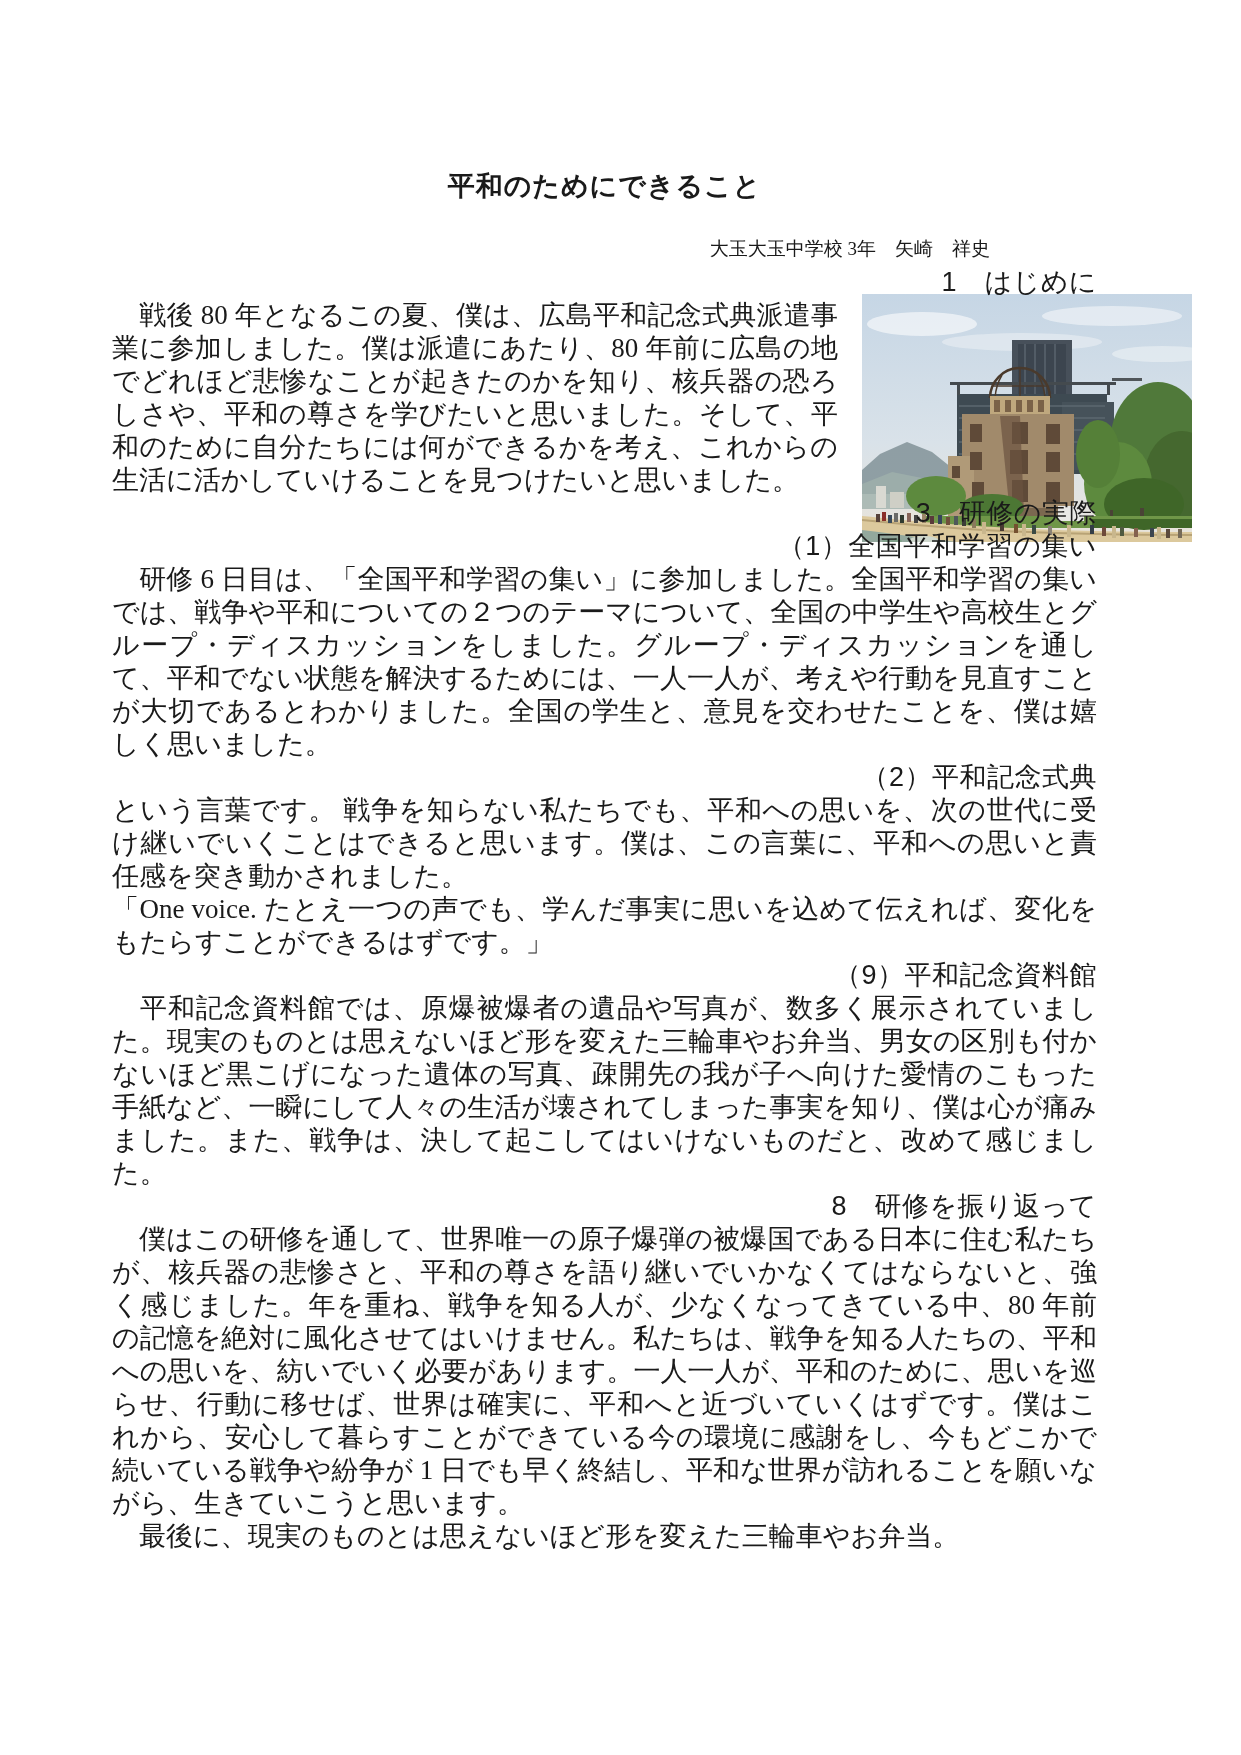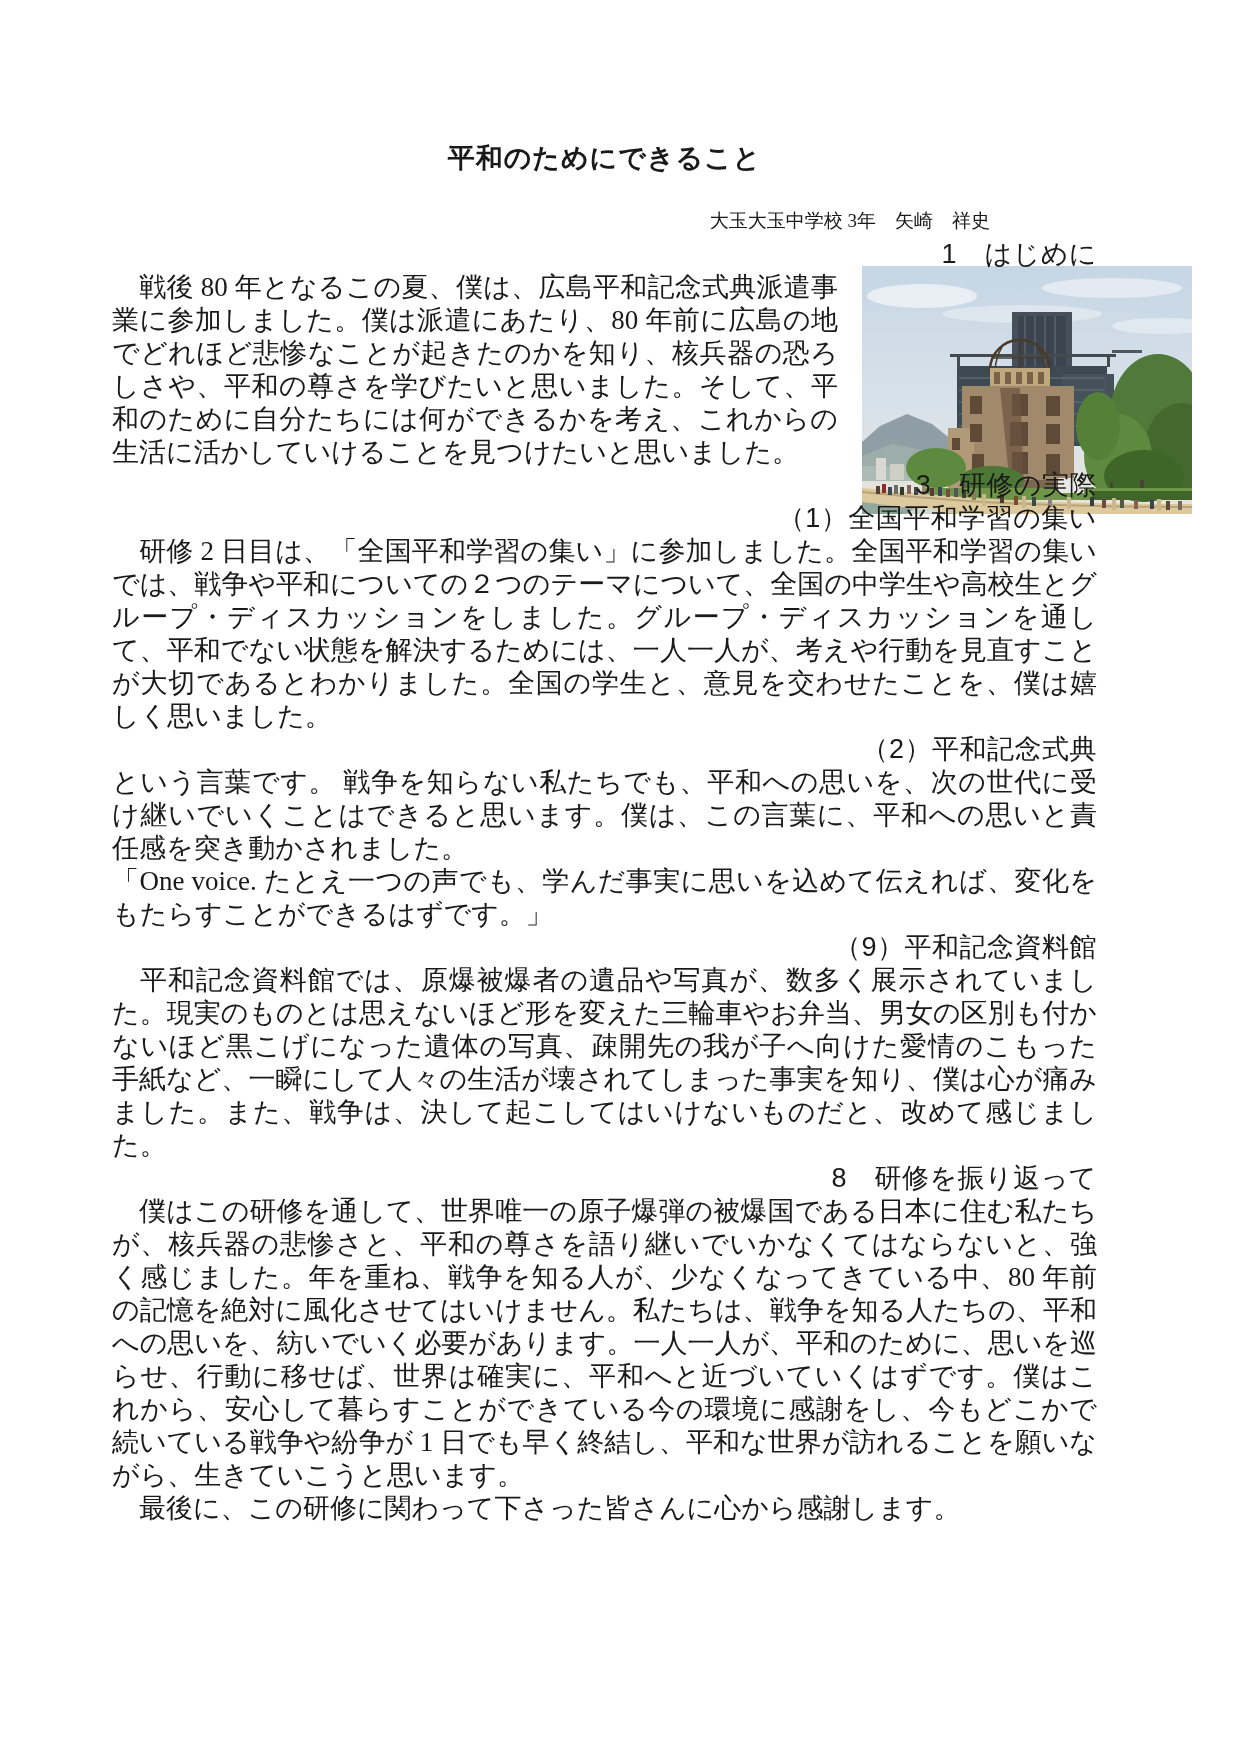--- a/index.html
+++ b/index.html
@@ -4,21 +4,21 @@
 <style>
   html, body { margin: 0; padding: 0; }
   body {
     width: 1241px; height: 1755px;
     background: #ffffff;
     font-family: "Liberation Serif", "DejaVu Serif", serif;
     color: #1a1a1a;
     position: relative;
     overflow: hidden;
   }
-  .page { position: absolute; inset: 0; }
+  .page { position: absolute; inset: 0; margin-top: 28px; }
 
   .doc-title {
     position: absolute;
     top: 142px; left: 112px; width: 985px;
     margin: 0;
     font-size: 27px; font-weight: 600;
     line-height: 33px;
     text-align: center;
     letter-spacing: 1px;
     font-family: "Liberation Serif", "DejaVu Serif", serif;
@@ -206,27 +206,27 @@
   </svg>
 
   <div class="content">
 
     <h2 class="sec">1　はじめに</h2>
     <p class="s1-para">　戦後 80 年となるこの夏、僕は、広島平和記念式典派遣事業に参加しました。僕は派遣にあたり、80 年前に広島の地でどれほど悲惨なことが起きたのかを知り、核兵器の恐ろしさや、平和の尊さを学びたいと思いました。そして、平和のために自分たちには何ができるかを考え、これからの生活に活かしていけることを見つけたいと思いました。</p>
 
     <h2 class="sec mt">3　研修の実際</h2>
 
     <h3 class="sub">（1）全国平和学習の集い</h3>
-    <p>　研修 2 日目は、「全国平和学習の集い」に参加しました。全国平和学習の集いでは、戦争や平和についての２つのテーマについて、全国の中学生や高校生とグループ・ディスカッションをしました。グループ・ディスカッションを通して、平和でない状態を解決するためには、一人一人が、考えや行動を見直すことが大切であるとわかりました。全国の学生と、意見を交わせたことを、僕は嬉しく思いました。</p>
+    <p>　研修 6 日目は、「全国平和学習の集い」に参加しました。全国平和学習の集いでは、戦争や平和についての２つのテーマについて、全国の中学生や高校生とグループ・ディスカッションをしました。グループ・ディスカッションを通して、平和でない状態を解決するためには、一人一人が、考えや行動を見直すことが大切であるとわかりました。全国の学生と、意見を交わせたことを、僕は嬉しく思いました。</p>
 
     <h3 class="sub">（2）平和記念式典</h3>
     <p>という言葉です。 戦争を知らない私たちでも、平和への思いを、次の世代に受け継いでいくことはできると思います。僕は、この言葉に、平和への思いと責任感を突き動かされました。</p>
     <p>「One voice. たとえ一つの声でも、学んだ事実に思いを込めて伝えれば、変化をもたらすことができるはずです。」</p>
 
     <h3 class="sub">（9）平和記念資料館</h3>
     <p>　平和記念資料館では、原爆被爆者の遺品や写真が、数多く展示されていました。現実のものとは思えないほど形を変えた三輪車やお弁当、男女の区別も付かないほど黒こげになった遺体の写真、疎開先の我が子へ向けた愛情のこもった手紙など、一瞬にして人々の生活が壊されてしまった事実を知り、僕は心が痛みました。また、戦争は、決して起こしてはいけないものだと、改めて感じました。</p>
 
     <h2 class="sec mt">8　研修を振り返って</h2>
     <p>　僕はこの研修を通して、世界唯一の原子爆弾の被爆国である日本に住む私たちが、核兵器の悲惨さと、平和の尊さを語り継いでいかなくてはならないと、強く感じました。年を重ね、戦争を知る人が、少なくなってきている中、80 年前の記憶を絶対に風化させてはいけません。私たちは、戦争を知る人たちの、平和への思いを、紡いでいく必要があります。一人一人が、平和のために、思いを巡らせ、行動に移せば、世界は確実に、平和へと近づいていくはずです。僕はこれから、安心して暮らすことができている今の環境に感謝をし、今もどこかで続いている戦争や紛争が 1 日でも早く終結し、平和な世界が訪れることを願いながら、生きていこうと思います。</p>
-    <p>　最後に、この研修に関わって下さった皆さんに心から感謝します。</p>
+    <p>　最後に、現実のものとは思えないほど形を変えた三輪車やお弁当。</p>
 
   </div>
 </div>
 
 </body></html>

